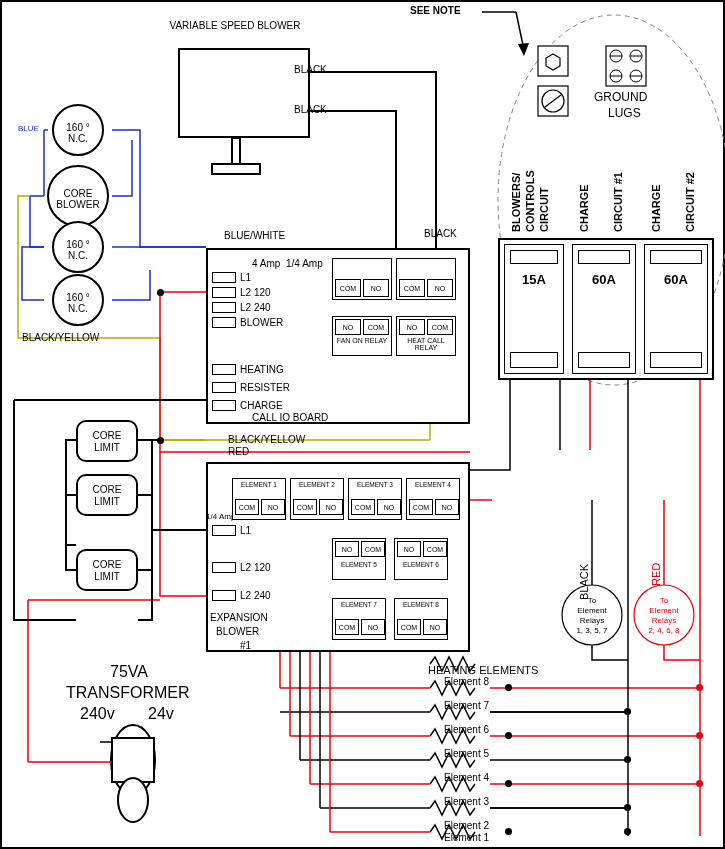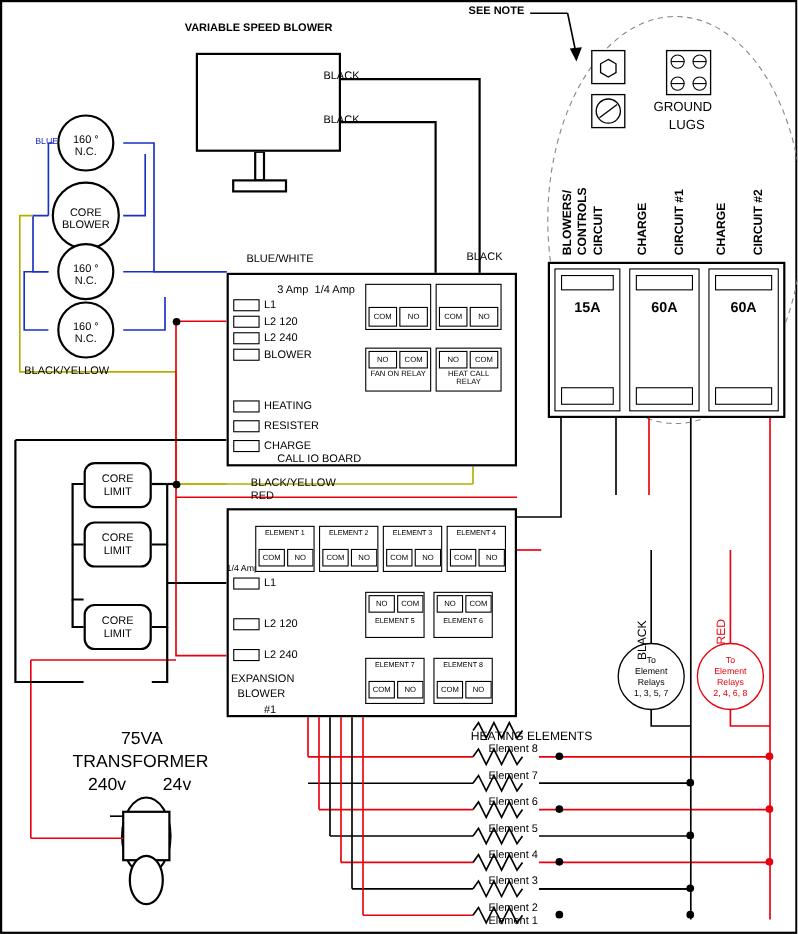--- a/index.html
+++ b/index.html
@@ -150,30 +150,30 @@
     <circle cx="78" cy="300" r="25" fill="#fff" stroke="#000" stroke-width="2"></circle>
 
     <rect x="258" y="268" width="10" height="26" fill="#fff" stroke="#000" stroke-width="1.2"></rect>
     <line x1="263" y1="268" x2="263" y2="294" stroke="#000" stroke-width="1"></line>
     <rect x="292" y="268" width="10" height="26" fill="#fff" stroke="#000" stroke-width="1.2"></rect>
     <line x1="297" y1="268" x2="297" y2="294" stroke="#000" stroke-width="1"></line>
     <rect x="212" y="484" width="10" height="26" fill="#fff" stroke="#000" stroke-width="1.2"></rect>
     <line x1="217" y1="484" x2="217" y2="510" stroke="#000" stroke-width="1"></line>
   </svg>
 
-  <div class="lbl ctr" style="left:155px;top:20px;width:160px;font-weight:bold;">VARIABLE SPEED BLOWER</div>
+  <div class="lbl ctr" style="left:155px;top:20px;width:160px;">VARIABLE SPEED BLOWER</div>
   <div class="box" style="left:178px;top:48px;width:132px;height:90px;"></div>
   <div class="lbl" style="left:294px;top:64px;">BLACK</div>
   <div class="lbl" style="left:294px;top:104px;">BLACK</div>
   <div class="lbl" style="left:224px;top:230px;">BLUE/WHITE</div>
   <div class="lbl" style="left:424px;top:228px;">BLACK</div>
 
-  <div class="lbl b" style="left:410px;top:5px;margin-left:16px;">SEE NOTE</div>
-
-  <div class="lbl" style="left:32px;top:124px;color:#1a2fc4;font-size:8px;">BLUE</div>
+  <div class="lbl b" style="left:410px;top:5px;">SEE NOTE</div>
+
+  <div class="lbl" style="left:18px;top:124px;color:#1a2fc4;font-size:8px;">BLUE</div>
   <div class="lbl ctr" style="left:53px;top:122px;width:50px;">160 °</div>
   <div class="lbl ctr" style="left:53px;top:133px;width:50px;">N.C.</div>
   <div class="lbl ctr" style="left:53px;top:188px;width:50px;">CORE</div>
   <div class="lbl ctr" style="left:53px;top:199px;width:50px;">BLOWER</div>
   <div class="lbl ctr" style="left:53px;top:239px;width:50px;">160 °</div>
   <div class="lbl ctr" style="left:53px;top:250px;width:50px;">N.C.</div>
   <div class="lbl ctr" style="left:53px;top:292px;width:50px;">160 °</div>
   <div class="lbl ctr" style="left:53px;top:303px;width:50px;">N.C.</div>
 
   <div class="lbl" style="left:22px;top:332px;">BLACK/YELLOW</div>
@@ -184,21 +184,21 @@
   <div class="lbl ctr" style="left:76px;top:430px;width:62px;">CORE</div>
   <div class="lbl ctr" style="left:76px;top:442px;width:62px;">LIMIT</div>
   <div class="box" style="left:76px;top:474px;width:62px;height:42px;border-radius:10px;"></div>
   <div class="lbl ctr" style="left:76px;top:484px;width:62px;">CORE</div>
   <div class="lbl ctr" style="left:76px;top:496px;width:62px;">LIMIT</div>
   <div class="box" style="left:76px;top:549px;width:62px;height:42px;border-radius:10px;"></div>
   <div class="lbl ctr" style="left:76px;top:559px;width:62px;">CORE</div>
   <div class="lbl ctr" style="left:76px;top:571px;width:62px;">LIMIT</div>
 
   <div class="box" style="left:206px;top:248px;width:264px;height:176px;"></div>
-  <div class="lbl" style="left:252px;top:258px;">3 Amp</div>
+  <div class="lbl" style="left:252px;top:258px;">4 Amp</div>
   <div class="lbl" style="left:286px;top:258px;">1/4 Amp</div>
   <div class="term" style="left:212px;top:272px;width:24px;height:11px;"></div>
   <div class="lbl" style="left:240px;top:272px;">L1</div>
   <div class="term" style="left:212px;top:287px;width:24px;height:11px;"></div>
   <div class="lbl" style="left:240px;top:287px;">L2 120</div>
   <div class="term" style="left:212px;top:302px;width:24px;height:11px;"></div>
   <div class="lbl" style="left:240px;top:302px;">L2 240</div>
   <div class="term" style="left:212px;top:317px;width:24px;height:11px;"></div>
   <div class="lbl" style="left:240px;top:317px;">BLOWER</div>
 

